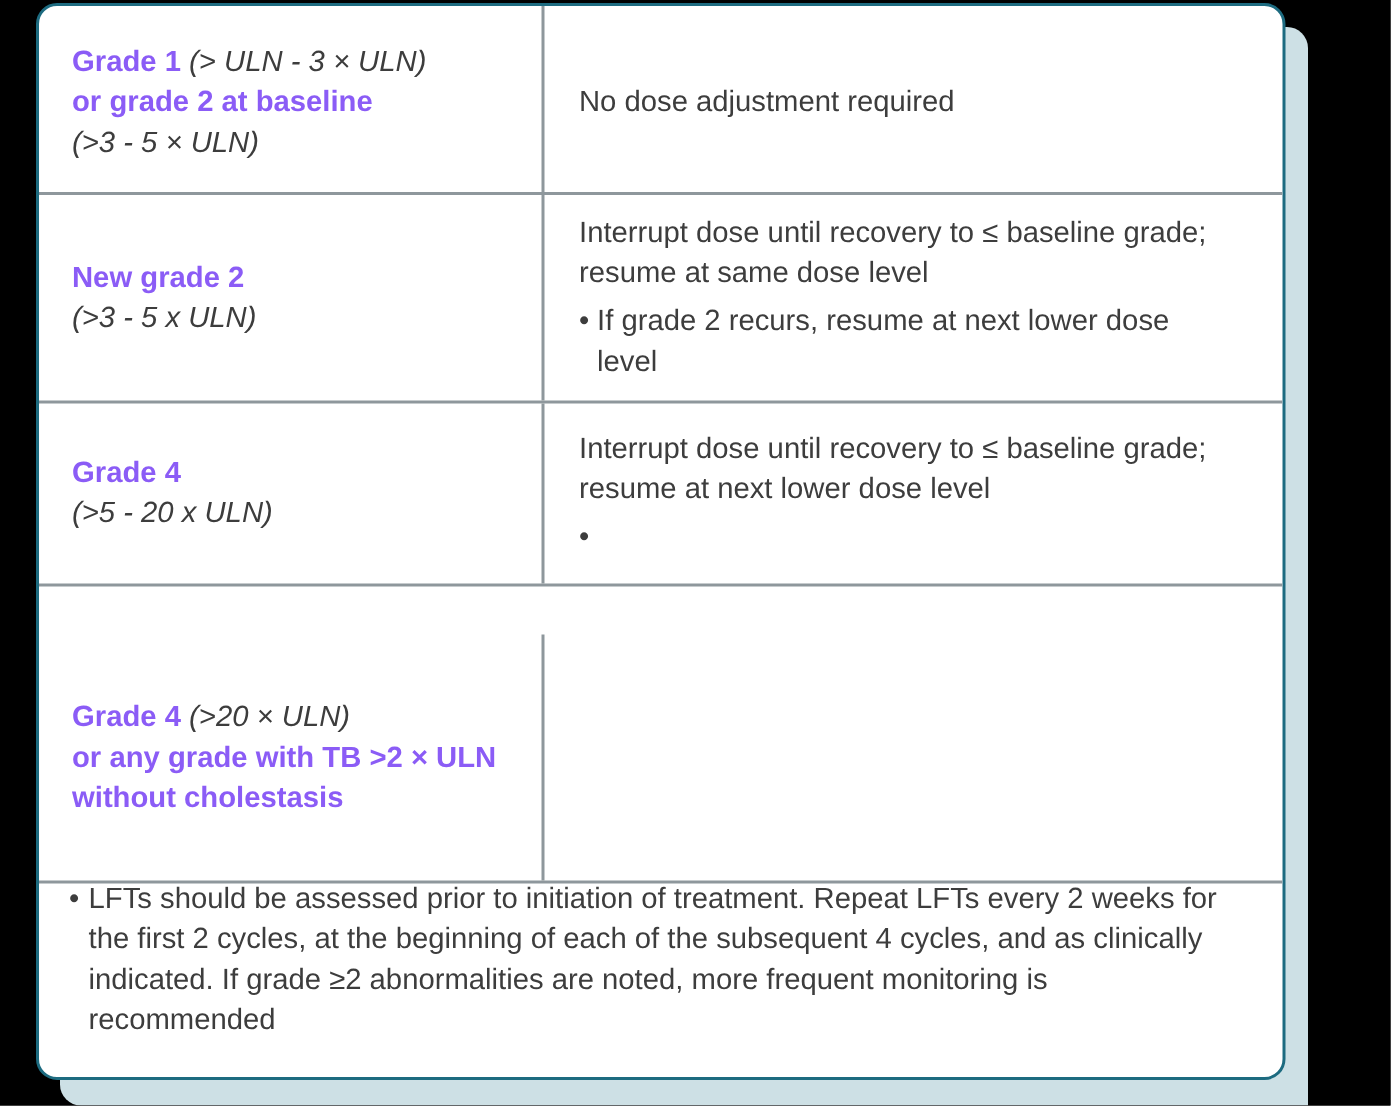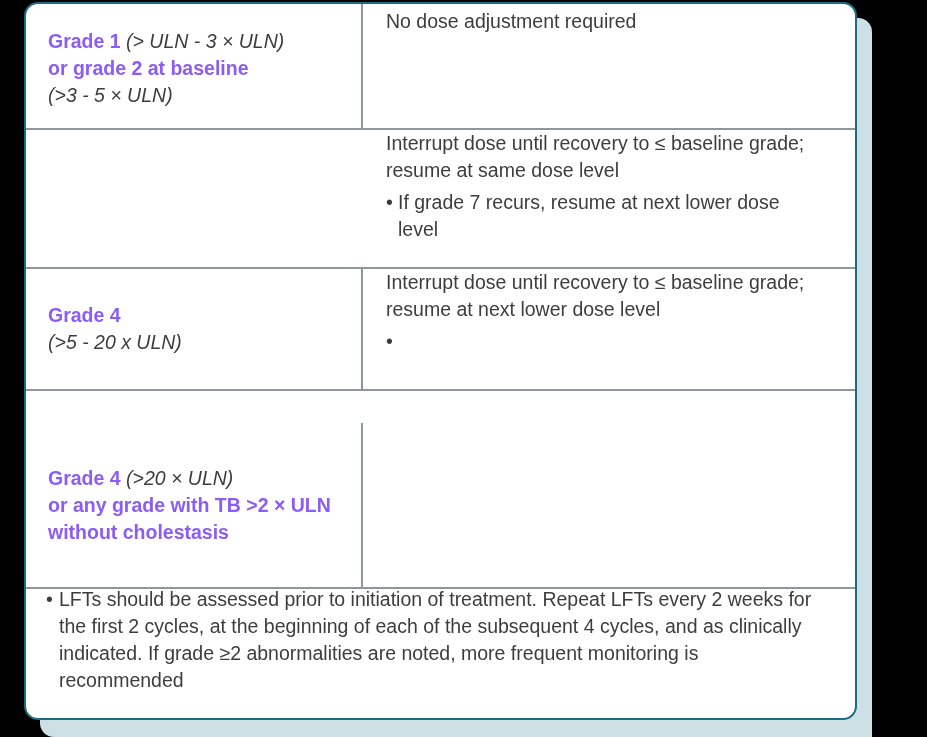--- a/index.html
+++ b/index.html
@@ -59,20 +59,21 @@
     }
     .cell-right {
       position: absolute;
       left: 337px;
       top: 0;
       right: 0;
       height: 100%;
       box-sizing: border-box;
       display: flex;
       flex-direction: column;
+      justify-content: center;
       padding-left: 23px;
       padding-right: 30px;
       font-size: 19.5px;
       line-height: 27px;
     }
     .b { font-weight: bold; color: #8b5cf6; }
     .n { font-weight: normal; font-style: italic; }
     .bullet {
       display: flex;
       margin-top: 5px;
@@ -111,25 +112,29 @@
       </div>
       <div class="b">or grade 2 at baseline</div>
       <div class="n">(&gt;3 - 5 × ULN)</div>
     </div>
     <div class="cell-right" style="padding-top:4px;">
       <div>No dose adjustment required</div>
     </div>
   </div>
 
   <div class="row" style="top:126px; height:139px;">
+    <div class="cell-left">
+      <div class="b">New grade 2</div>
+      <div class="n">(&gt;3 - 5 x ULN)</div>
+    </div>
     <div class="cell-right">
       <div>Interrupt dose until recovery to ≤ baseline grade; resume at same dose level</div>
       <div class="bullet">
         <span class="dot">•</span>
-        <span>If grade 7 recurs, resume at next lower dose level</span>
+        <span>If grade 2 recurs, resume at next lower dose level</span>
       </div>
     </div>
   </div>
 
   <div class="row" style="top:265px; height:122px;">
     <div class="cell-left">
       <div class="b">Grade 4</div>
       <div class="n">(&gt;5 - 20 x ULN)</div>
     </div>
     <div class="cell-right">

